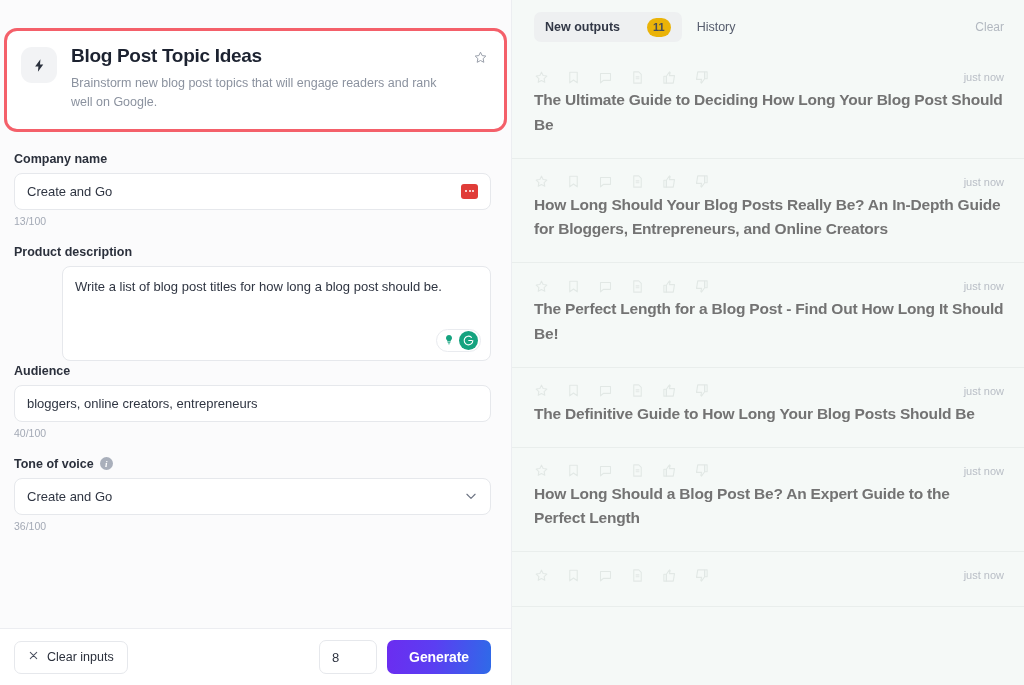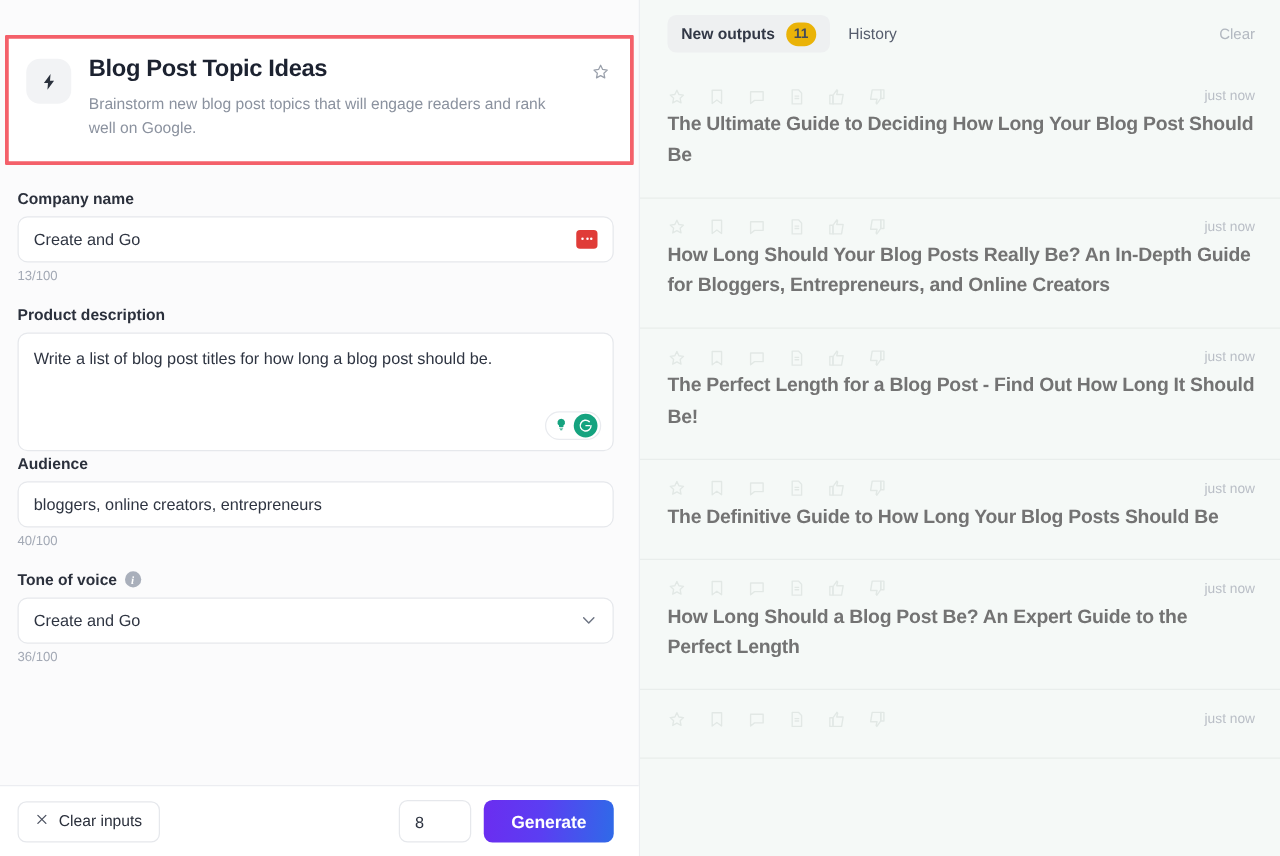--- a/index.html
+++ b/index.html
@@ -19,21 +19,21 @@
     display: flex; flex-direction: column;
     border-right: 1px solid #eceef1;
   }
   .tool-header-wrap {
     position: relative;
     padding: 28px 4px 12px 4px;
   }
   .tool-header {
     background: #ffffff;
     border: 3px solid #f4606a;
-    border-radius: 1px;
+    border-radius: 13px;
     padding: 14px 14px 16px 14px;
     display: flex; gap: 14px; align-items: flex-start;
     position: relative;
   }
   .bolt-badge {
     width: 36px; height: 36px; flex: 0 0 36px;
     background: #f2f3f5;
     border-radius: 11px;
     display: flex; align-items: center; justify-content: center;
     margin-top: 2px;
@@ -94,20 +94,21 @@
   }
   .lastpass-icon i { width: 2px; height: 2px; border-radius: 50%; background: #fff; display:block; }
   .textarea-box {
     background: #ffffff;
     border: 1px solid #e6e8ec;
     border-radius: 8px;
     height: 95px;
     padding: 11px 12px;
     font-size: 13px; color: #2f3542; line-height: 1.45;
     position: relative;
+    margin-left: 48px;
   }
   .grammarly {
     position: absolute; right: 9px; bottom: 8px;
     display: flex; align-items: center;
     background: #ffffff;
     border: 1px solid #e9ebef;
     border-radius: 14px;
     padding: 1px 2px;
     gap: 1px;
     cursor: pointer;
@@ -179,21 +180,21 @@
     display: flex; flex-direction: column;
     overflow: hidden;
   }
   .out-header {
     height: 54px; flex: 0 0 54px;
     display: flex; align-items: center;
     padding: 0 20px 0 22px;
     gap: 4px;
   }
   .tab {
-    display: flex; align-items: center; gap: 9px;
+    display: flex; align-items: center; gap: 27px;
     height: 30px; padding: 0 11px;
     border-radius: 7px;
     font-size: 12.5px; font-weight: 700; color: #5a6172;
     cursor: pointer;
   }
   .tab.active { background: #eef0f1; color: #323846; }
   .tab-badge {
     background: #eab308; border-radius: 10px;
     min-width: 22px; height: 19px;
     display: flex; align-items: center; justify-content: center;

